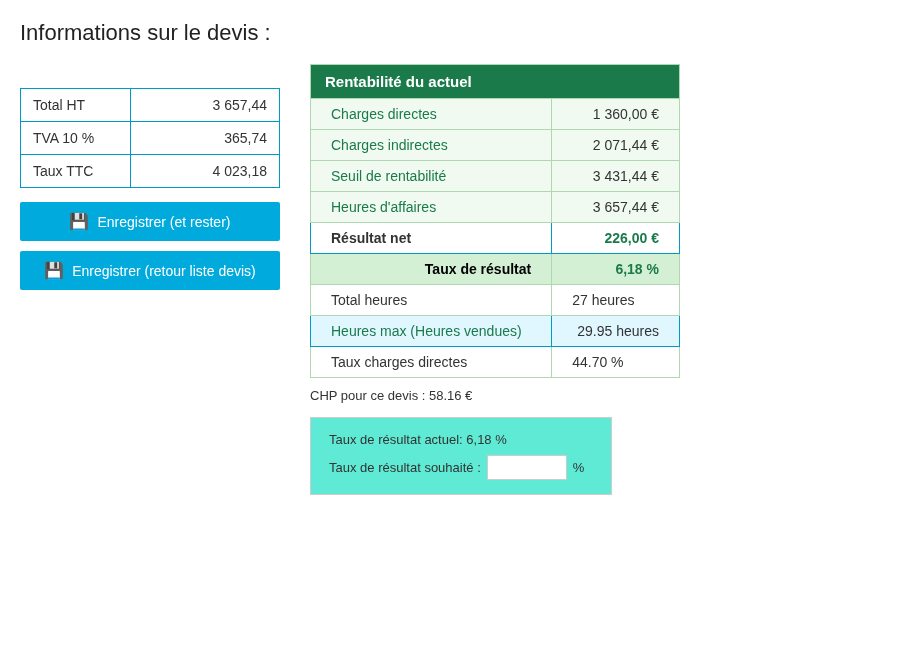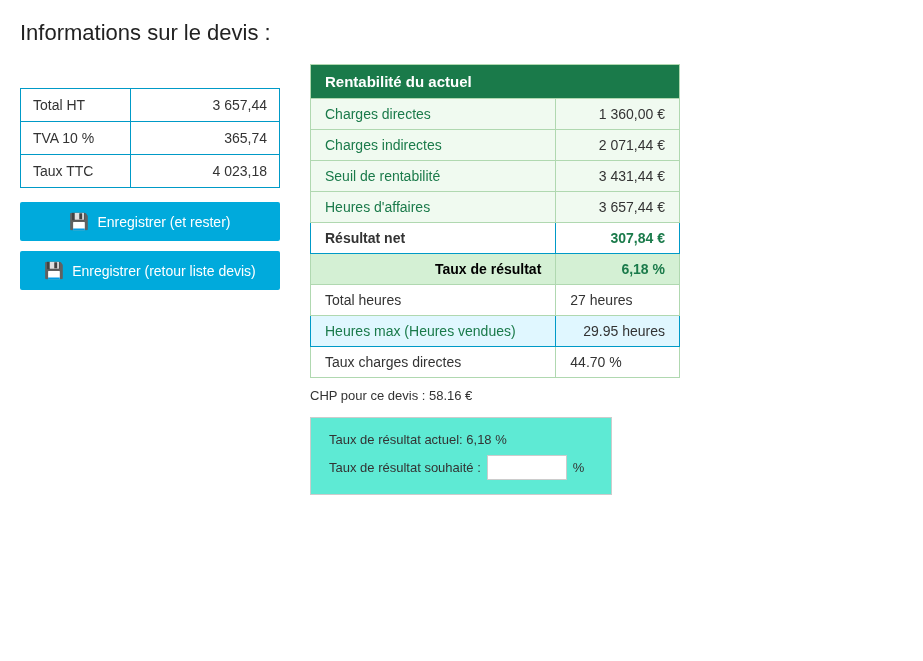--- a/index.html
+++ b/index.html
@@ -74,21 +74,21 @@
     }
     .rent-table .header-row td {
       background: #1a7a4a;
       color: #fff;
       font-weight: bold;
       padding: 8px 14px;
       font-size: 15px;
     }
     .rent-table tr td {
       border: 1px solid #b0d8b0;
-      padding: 7px 14px;
+      padding: 7px 20px;
     }
     .rent-table .row-light td {
       background: #f0faf0;
       color: #1a7a4a;
     }
     .rent-table .row-light td:last-child {
       text-align: right;
       color: #333;
     }
     .rent-table .row-light td:first-child {
@@ -220,21 +220,21 @@
           <tr class="row-light">
             <td>Seuil de rentabilité</td>
             <td>3 431,44 €</td>
           </tr>
           <tr class="row-light">
             <td>Heures d'affaires</td>
             <td>3 657,44 €</td>
           </tr>
           <tr class="row-resultat">
             <td>Résultat net</td>
-            <td>307,84 €</td>
+            <td>226,00 €</td>
           </tr>
           <tr class="row-taux">
             <td>Taux de résultat</td>
             <td>6,18 %</td>
           </tr>
           <tr class="row-normal">
             <td>Total heures</td>
             <td>27 heures</td>
           </tr>
           <tr class="row-highlighted">

